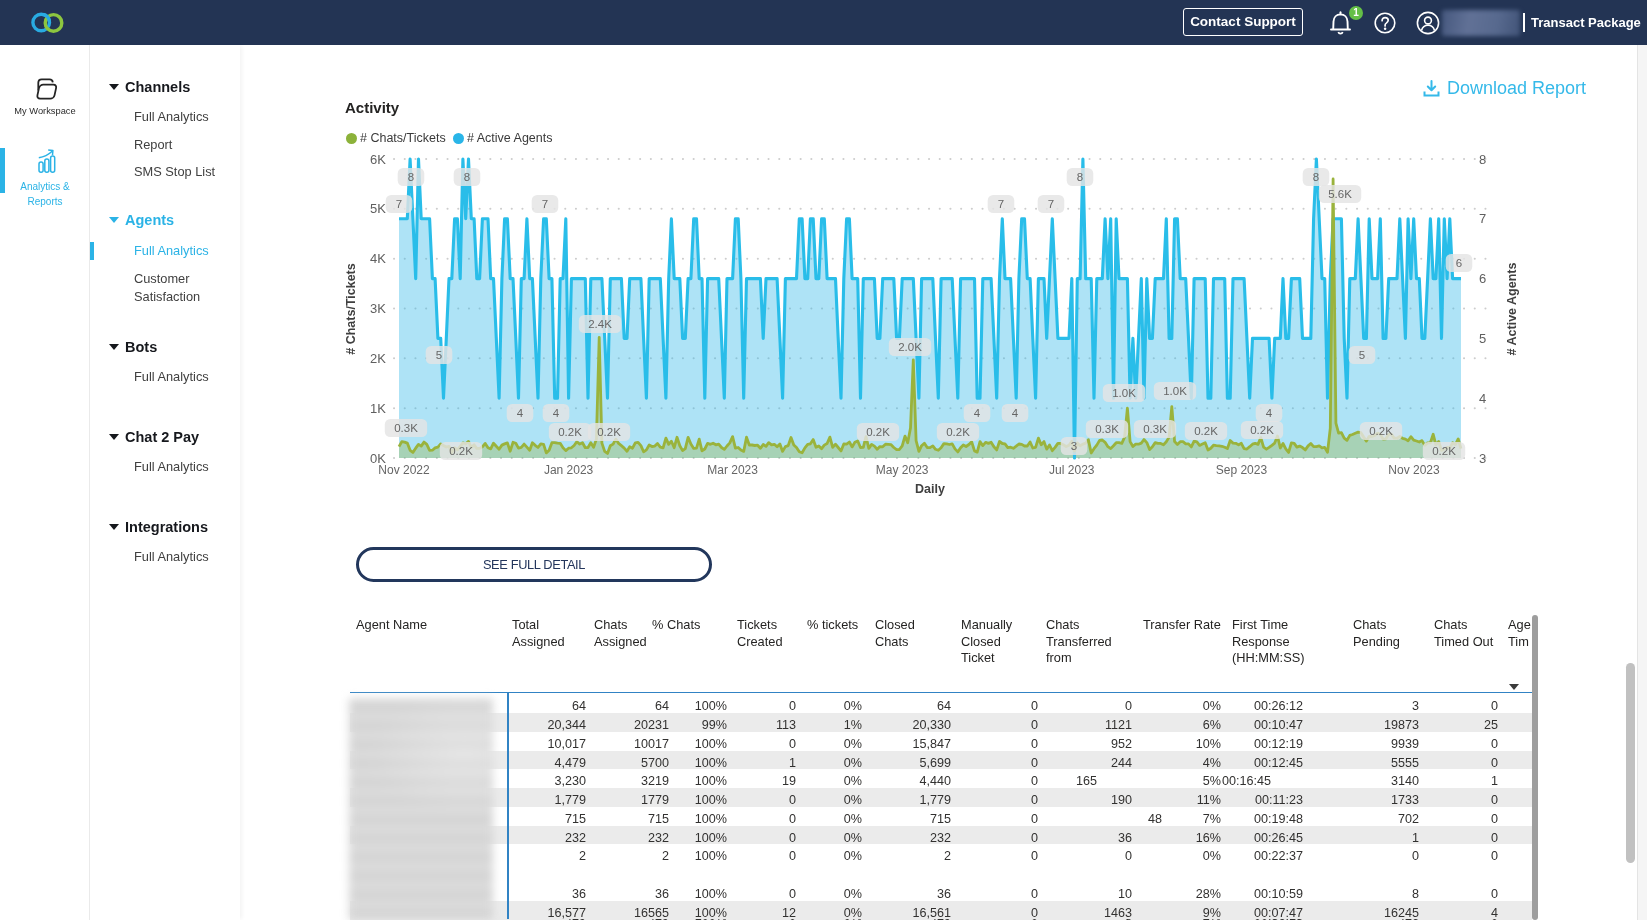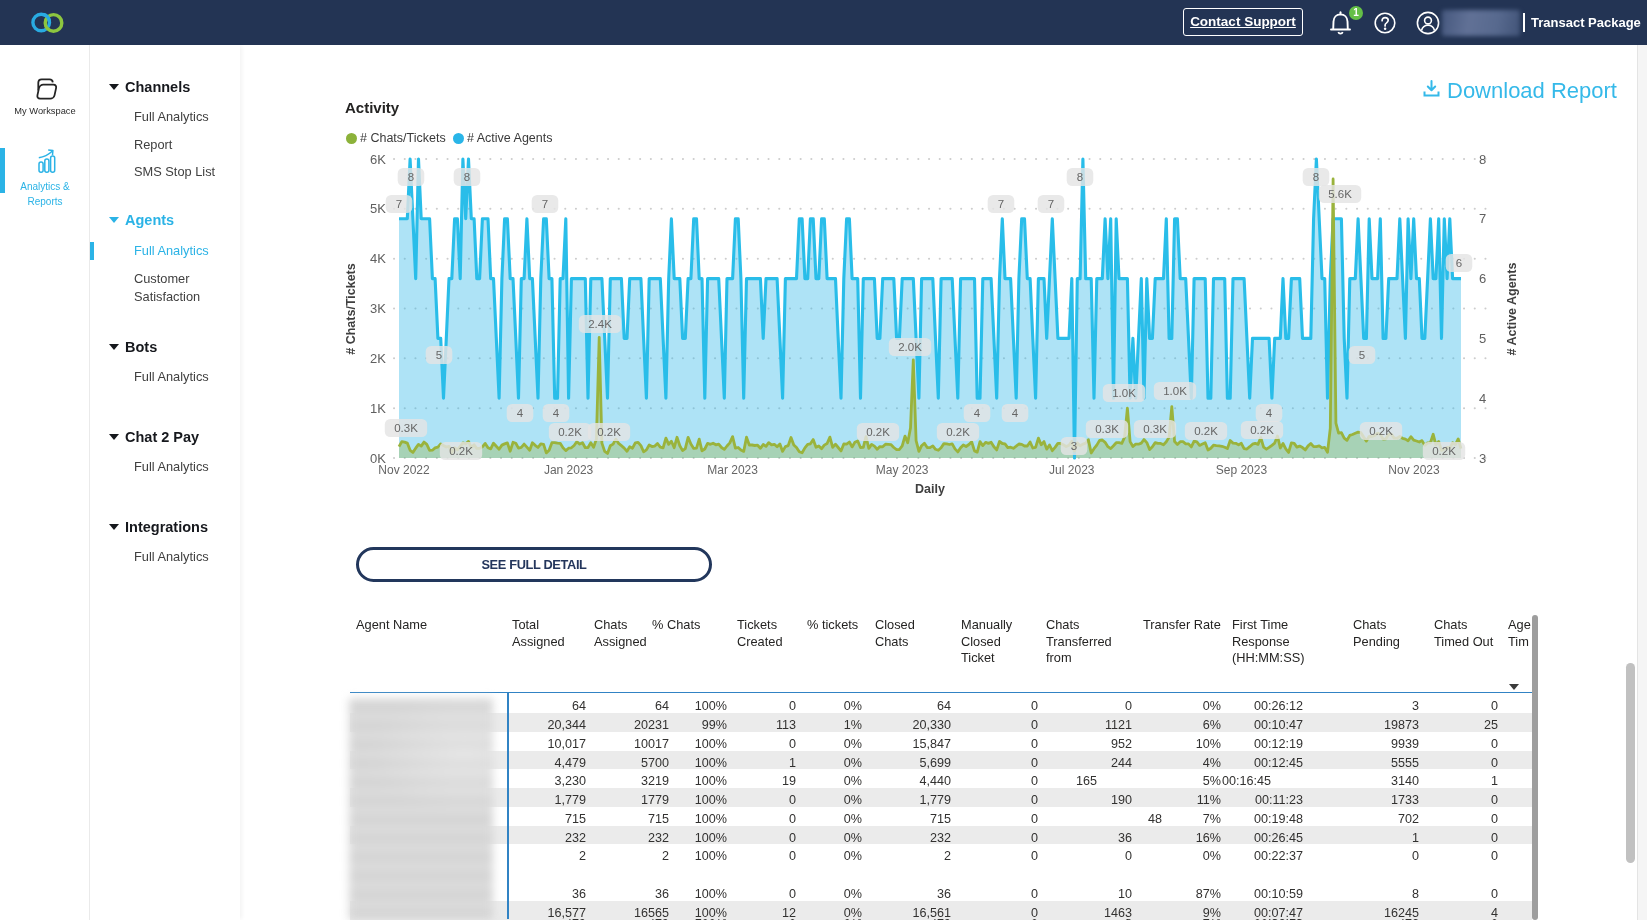--- a/index.html
+++ b/index.html
@@ -1,49 +1,49 @@
 <!DOCTYPE html>
 <html><head><meta charset="utf-8"><title>Analytics</title>
 <style>
 * { margin:0; padding:0; box-sizing:border-box; }
 html,body { width:1647px; height:920px; overflow:hidden; }
 body { font-family:"Liberation Sans",sans-serif; background:#fff; position:relative; }
 
 
 #topbar { position:absolute; left:0; top:0; width:1647px; height:45px; background:#233454; }
 #btn-cs { position:absolute; left:1183px; top:8px; width:120px; height:28px; border:1px solid #fff; border-radius:3px;
-  color:#fff; font-size:13.5px; font-weight:bold; text-align:center; line-height:26px; white-space:nowrap;text-decoration:underline; }
+  color:#fff; font-size:13.5px; font-weight:bold; text-align:center; line-height:26px; white-space:nowrap; }
 #nbadge { position:absolute; left:1349px; top:6px; width:14px; height:14px; border-radius:50%; background:#64bf47;
   color:#fff; font-size:10px; font-weight:bold; text-align:center; line-height:14px; }
 #blurname { position:absolute; left:1442px; top:10px; width:78px; height:26px; border-radius:2px;
   background:linear-gradient(100deg,#46587e 0%,#617196 35%,#57698e 70%,#425478 100%); filter:blur(2px); }
 #pipe { position:absolute; left:1523px; top:13px; width:1.5px; height:19px; background:#fff; }
 #tpkg { position:absolute; left:1531px; top:15px; color:#fff; font-size:13px; font-weight:bold; white-space:nowrap; }
 
 
 #leftbar { position:absolute; left:0; top:45px; width:90px; height:875px; background:#fff; border-right:1px solid #eaeaea; }
 #wstext { position:absolute; left:0; top:106px; width:90px; text-align:center; font-size:9.3px; color:#2b2b2b; white-space:nowrap; }
 #bluebar { position:absolute; left:0; top:148px; width:5px; height:45px; background:#2bb3e6; }
 #antext { position:absolute; left:0; top:180px; width:90px; text-align:center; font-size:10px; line-height:14.5px; color:#2bb3e6; }
 #sidebar2 { position:absolute; left:90px; top:45px; width:150px; height:875px; background:#fff; box-shadow:3px 0 4px -1px rgba(0,0,0,0.05); }
 .mhead { position:absolute; left:125px; font-size:14.5px; font-weight:bold; color:#16181d; white-space:nowrap; }
 .mitem { position:absolute; left:134px; font-size:12.8px; color:#404040; white-space:nowrap; }
 .tri { position:absolute; left:109px; width:0; height:0; border-left:5.5px solid transparent; border-right:5.5px solid transparent; border-top:6.5px solid #16181d; }
 .tri.blue { border-top-color:#2bb3e6; }
 #selbar { position:absolute; left:90px; top:242px; width:4px; height:18px; background:#2bb3e6; }
 
 
-#dltext { position:absolute; left:1447px; top:78px; font-size:22px; color:#35b9e9; white-space:nowrap; }
+#dltext { position:absolute; left:1447px; top:78px; font-size:18px; color:#35b9e9; white-space:nowrap; }
 #acttitle { position:absolute; left:345px; top:99px; font-size:15px; font-weight:bold; color:#252423; }
 .ldot { position:absolute; top:133px; width:11px; height:11px; border-radius:50%; }
 .ltext { position:absolute; top:131px; font-size:12.5px; color:#3a3a3a; white-space:nowrap; }
 
 
 #btn-detail { position:absolute; left:356px; top:547px; width:356px; height:35px; border:3px solid #22375c; border-radius:17.5px;
-  text-align:center; line-height:29px; font-size:12.8px; letter-spacing:-0.35px; color:#24365c;font-weight:bold; }
+  text-align:center; line-height:29px; font-size:12.8px; letter-spacing:-0.35px; color:#24365c; }
 
 
 .th { position:absolute; top:617px; font-size:12.8px; color:#252423; line-height:16.5px; white-space:nowrap; }
 #sortarrow { position:absolute; left:1509px; top:684px; width:0; height:0; border-left:5px solid transparent; border-right:5px solid transparent; border-top:6px solid #3b3b3b; }
 #hline { position:absolute; left:350px; top:691.5px; width:1183px; height:1.6px; background:#3183c4; }
 #vline { position:absolute; left:507px; top:693px; width:1.6px; height:226px; background:#3183c4; }
 .trow { position:absolute; left:350px; width:1182px; height:18.75px; font-size:12.6px; color:#323130; line-height:18.75px; }
 .trow i { position:absolute; top:3.2px; width:90px; text-align:right; font-style:normal; }
 #nameblur { position:absolute; left:349px; top:698px; width:144px; height:222px;
   background:radial-gradient(130px 90px at 80% 25%, rgba(255,255,255,0.30), rgba(255,255,255,0) 70%),
@@ -401,21 +401,21 @@
   </div>
 <div class="trow" style="top:881.8px;background:#ffffff">
     <i style="left:146px">36</i>
     <i style="left:229px">36</i>
     <i style="left:287px">100%</i>
     <i style="left:356px">0</i>
     <i style="left:422px">0%</i>
     <i style="left:511px">36</i>
     <i style="left:598px">0</i>
     <i style="left:692px">10</i>
-    <i style="left:781px">87%</i>
+    <i style="left:781px">28%</i>
     <i style="left:863px">00:10:59</i>
     <i style="left:979px">8</i>
     <i style="left:1058px">0</i>
   </div>
 <div class="trow" style="top:900.5px;background:#ebebeb">
     <i style="left:146px">16,577</i>
     <i style="left:229px">16565</i>
     <i style="left:287px">100%</i>
     <i style="left:356px">12</i>
     <i style="left:422px">0%</i>

